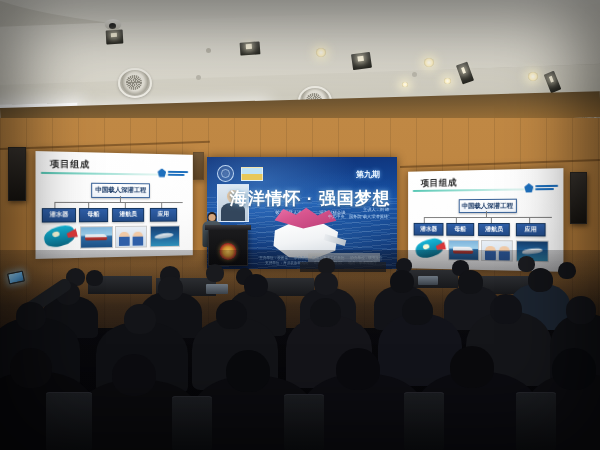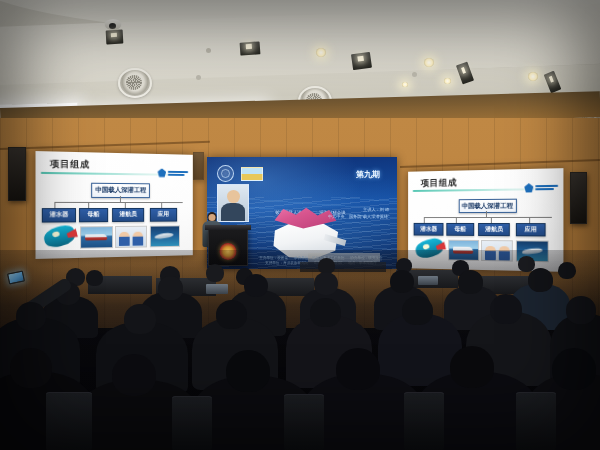--- a/index.html
+++ b/index.html
@@ -262,20 +262,21 @@
     </div>
   </div>
 
   <div class="screen" style="left:207px;top:157px;width:190px;height:112px;">
     <div class="banner">
       <div class="waves"></div>
       <div class="banner-emblem"></div>
       <div class="banner-flag"></div>
       <div class="banner-issue" style="font-size:8px;">第九期</div>
       <div class="banner-headshot"></div>
+      <div class="banner-title" style="font-size:17px;">海洋情怀 · 强国梦想</div>
       <div class="banner-sub" style="font-size:4.4px;">蛟龙号载人潜水器——深海探秘会谈</div>
 
       <div class="sub-big">
         <div class="sub-big-hull"></div>
         <div class="sub-big-top"></div>
         <div class="sub-big-arm"></div>
       </div>
 
       <div class="banner-host">
         <div style="font-size:4.2px;">主讲人：刘    峰</div>

